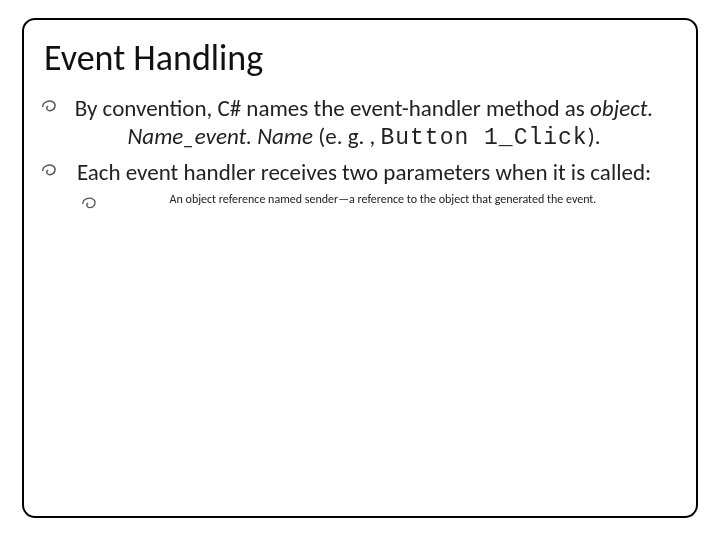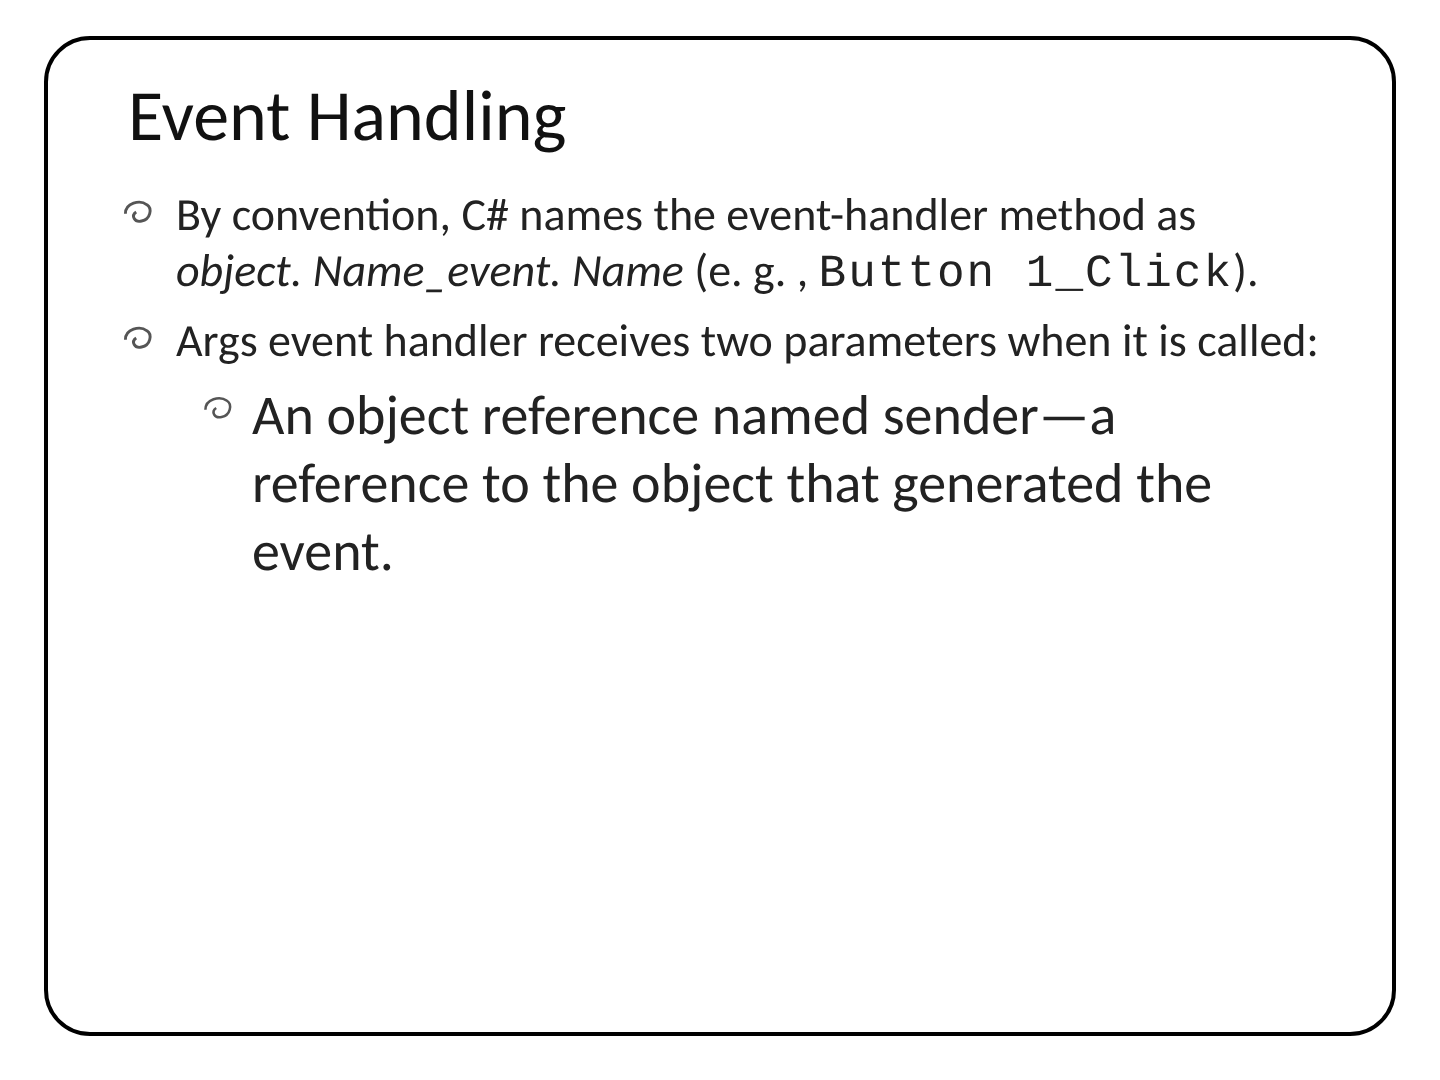--- a/index.html
+++ b/index.html
@@ -16,47 +16,48 @@
     width: 720px;
     height: 540px;
     padding: 18px 22px 22px 22px;
     position: relative;
   }
   .frame {
     box-sizing: border-box;
     width: 100%;
     height: 100%;
     border: 2px solid #000;
-    border-radius: 23px;
-    padding: 14px 34px 20px 34px;
+    border-radius: 13px;
+    padding: 14px 34px 20px 14px;
   }
   .title {
     font-size: 36px;
     font-weight: 400;
     margin: 2px 0 14px 6px;
     letter-spacing: 0px;
     color: #111;
   }
   ul.level1 {
     list-style: none;
     padding: 0;
     margin: 2px;
     font-size: 23px;
     line-height: 1.22;
+    text-align: center;
   }
   ul.level1 > li {
     position: relative;
     padding-left: 28px;
     margin-bottom: 6px;
   }
   ul.level2 {
     list-style: none;
     padding: 0;
     margin: 6px 0 0 12px;
-    font-size: 28px;
+    font-size: 12px;
     line-height: 1.22;
   }
   ul.level2 > li {
     position: relative;
     padding-left: 26px;
     margin-bottom: 4px;
   }
   .bullet-icon {
     position: absolute;
     left: 0;
@@ -92,21 +93,21 @@
         </span>
         <span>By convention, C# names the event-handler method as </span><span class="italic">object. Name_event. Name</span><span> (e. g. , </span><span class="mono">Button 1_Click</span><span>).</span>
       </li>
 
       <li>
         <span class="bullet-icon">
           <svg viewBox="0 0 20 20">
               <path d="M3 11 C3 5, 11 3, 15 6 C18 8, 17 14, 12 15 C8 16, 6 12, 9 10" fill="none" stroke="#555" stroke-width="1.6"></path>
             </svg>
         </span>
-        <span>Args event handler receives two parameters when it is called:</span>
+        <span>Each event handler receives two parameters when it is called:</span>
 
         <ul class="level2">
           <li>
             <span class="bullet-icon">
               <svg viewBox="0 0 20 20">
                   <path d="M3 11 C3 5, 11 3, 15 6 C18 8, 17 14, 12 15 C8 16, 6 12, 9 10" fill="none" stroke="#555" stroke-width="1.4"></path>
                 </svg>
             </span>
             <span>An object reference named sender—a reference to the object that generated the event.</span>
           </li>

